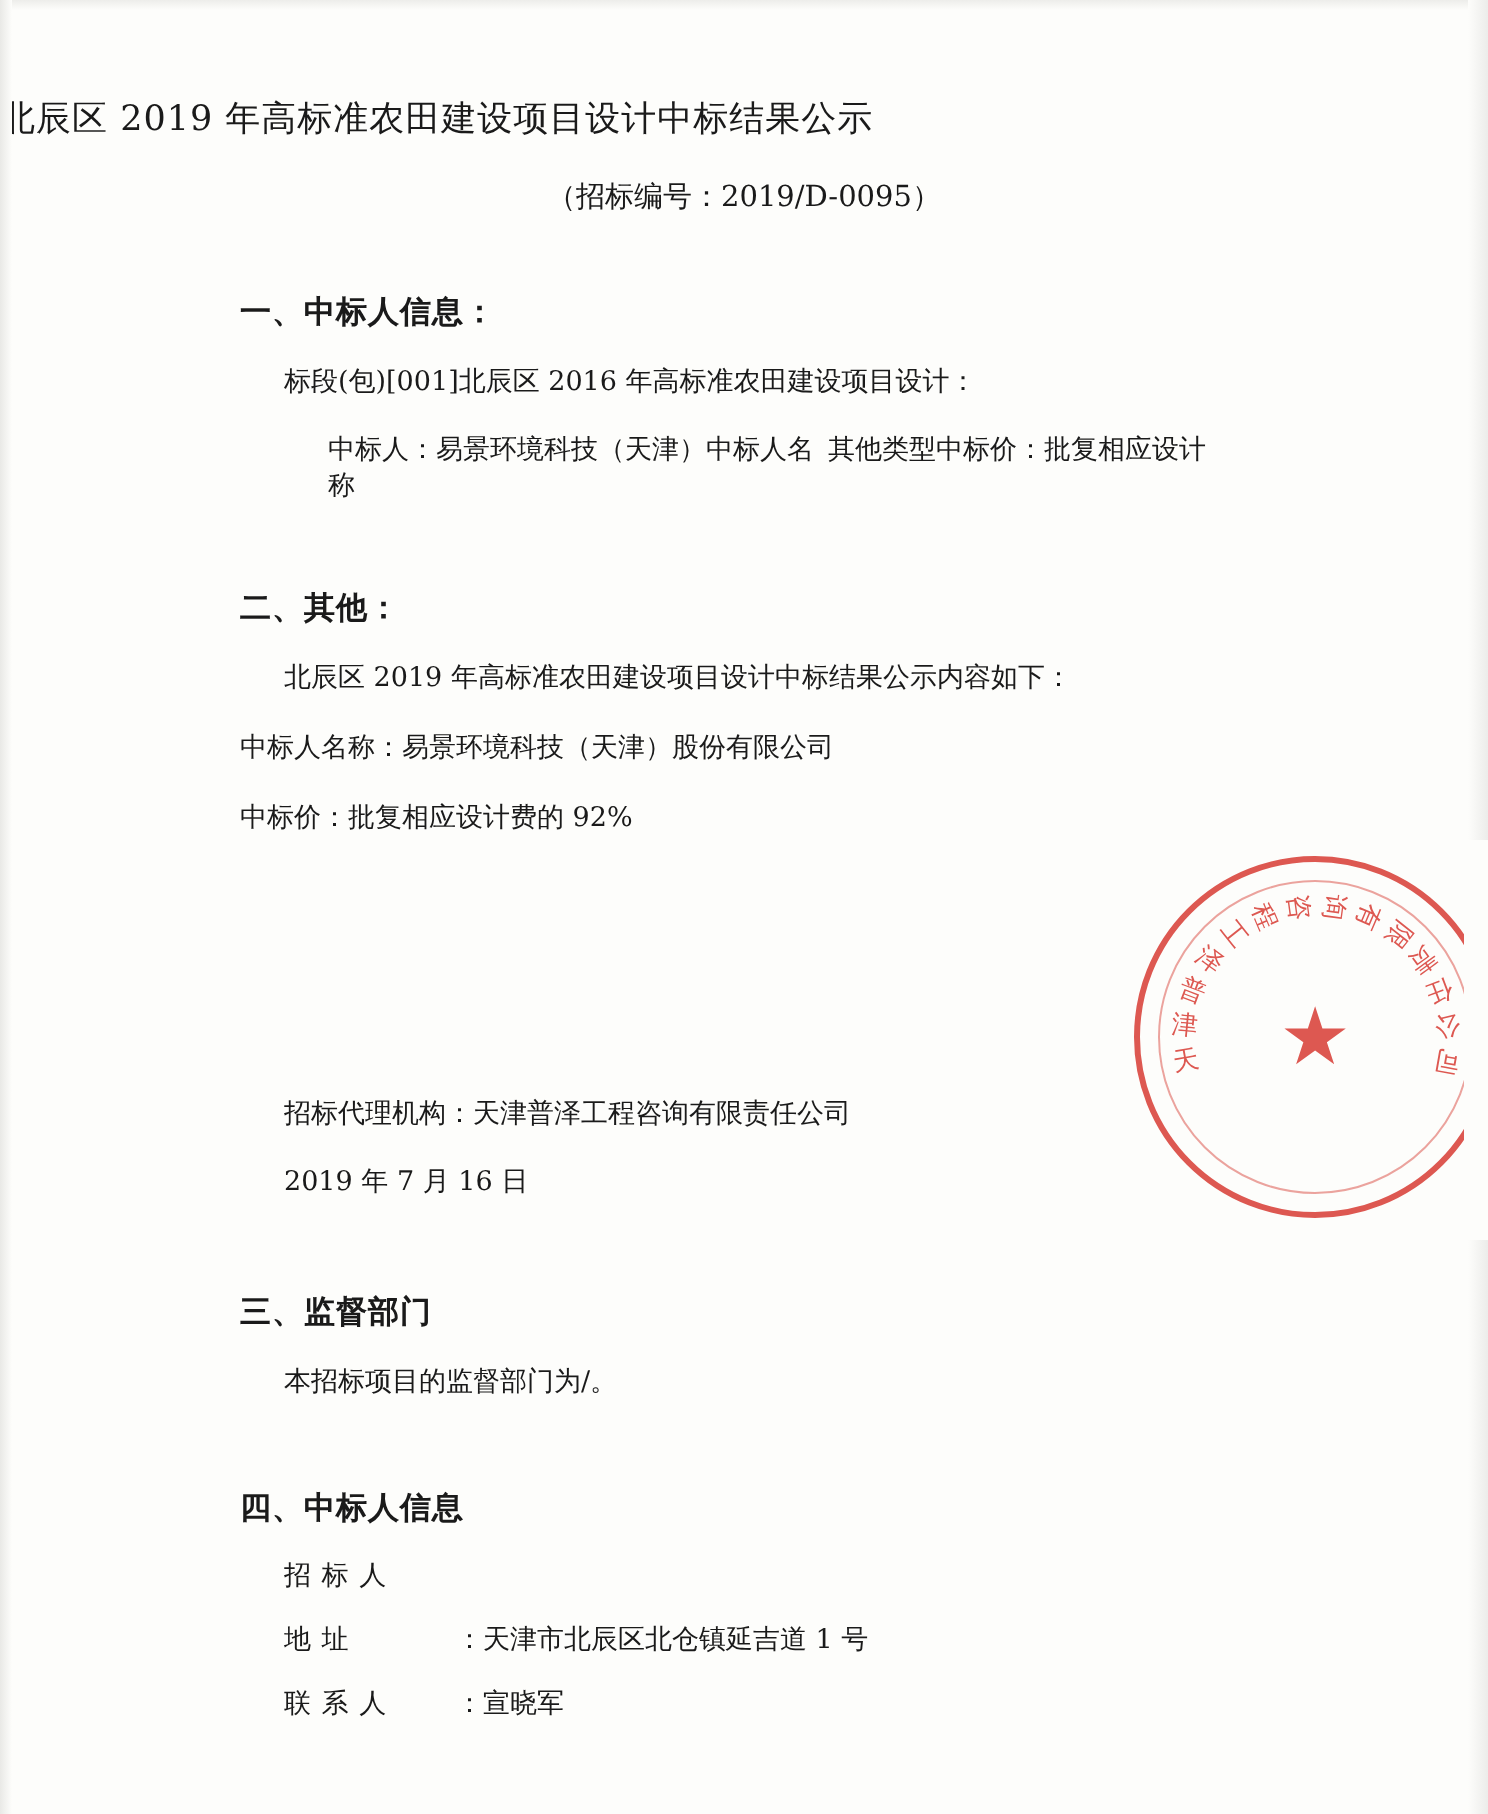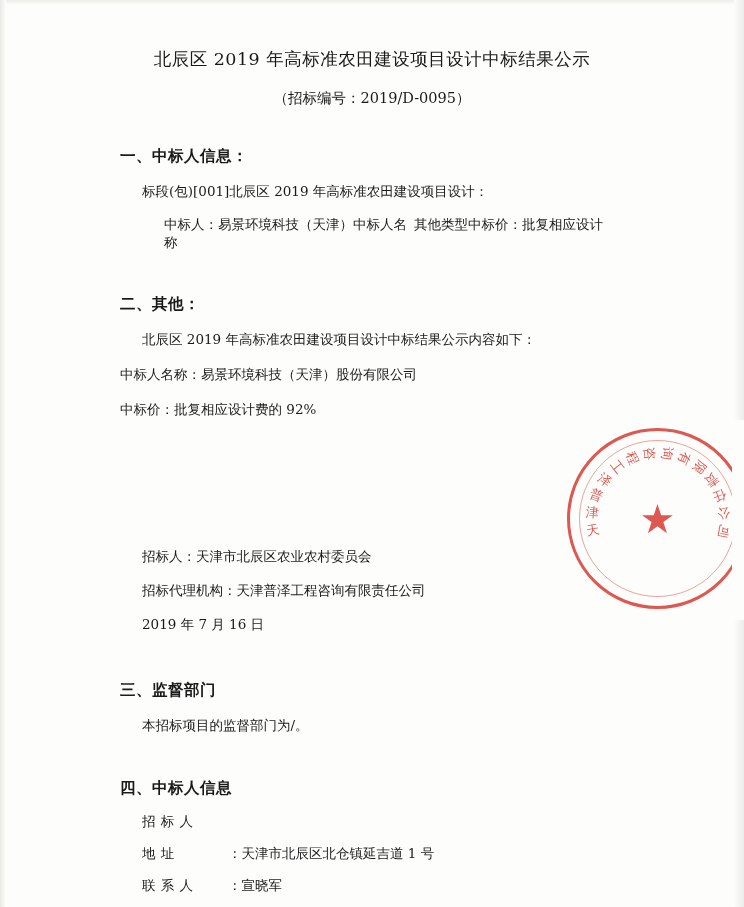--- a/index.html
+++ b/index.html
@@ -34,21 +34,20 @@
     background: linear-gradient(to left, #ececea, #fdfdfb);
   }
   .edge-top {
     position: absolute;
     left: 0; right: 0; top: 0;
     height: 5px;
     background: linear-gradient(to bottom, #ededea, #fdfdfb);
   }
 
   .doc-title {
-    text-align: center;
     font-size: 17.5px;
     letter-spacing: 0.5px;
     margin: 47px 0 0 0;
     font-weight: 500;
     font-family: "DejaVu Serif", "Liberation Serif", serif;
   }
   .doc-subtitle {
     text-align: center;
     font-size: 14.5px;
     margin: 18px 0 0 0;
@@ -174,41 +173,40 @@
   <div class="edge-top"></div>
   <div class="edge-left"></div>
   <div class="edge-right"></div>
 
   <div class="doc-title">北辰区 2019 年高标准农田建设项目设计中标结果公示</div>
   <div class="doc-subtitle">（招标编号：2019/D-0095）</div>
 
   <div class="content">
 
     <div class="sec-head">一、中标人信息：</div>
-    <div class="p indent1">标段(包)[001]北辰区 2019 年高标准农田建设项目设计：</div>
+    <div class="p indent1">标段(包)[001]北辰区 2016 年高标准农田建设项目设计：</div>
 
     <div class="row2">
       <div class="c1">中标人：易景环境科技（天津）中标人名称</div>
       <div class="c2">其他类型中标价：批复相应设计</div>
     </div>
 
     <div class="sec-head tight">二、其他：</div>
     <div class="p indent1">北辰区 2019 年高标准农田建设项目设计中标结果公示内容如下：</div>
 
     <div class="p noindent">
       <span>中标人名称：</span><span>易景环境科技（天津）股份有限公司</span>
     </div>
     <div class="p noindent">
       <span>中标价：</span><span>批复相应设计费的 92%</span>
     </div>
 
     <div class="spacer-block"></div>
 
     <div class="footer-block">
-      <div class="footer-line">招标人：天津市北辰区农业农村委员会</div>
       <div class="footer-line">招标代理机构：天津普泽工程咨询有限责任公司</div>
       <div class="footer-line">2019 年 7 月 16 日</div>
     </div>
 
     <div class="sec-head" style="margin-top:46px">三、监督部门</div>
     <div class="p indent1">本招标项目的监督部门为/。</div>
 
     <div class="sec-head tight">四、中标人信息</div>
 
     <div class="kv contact">

